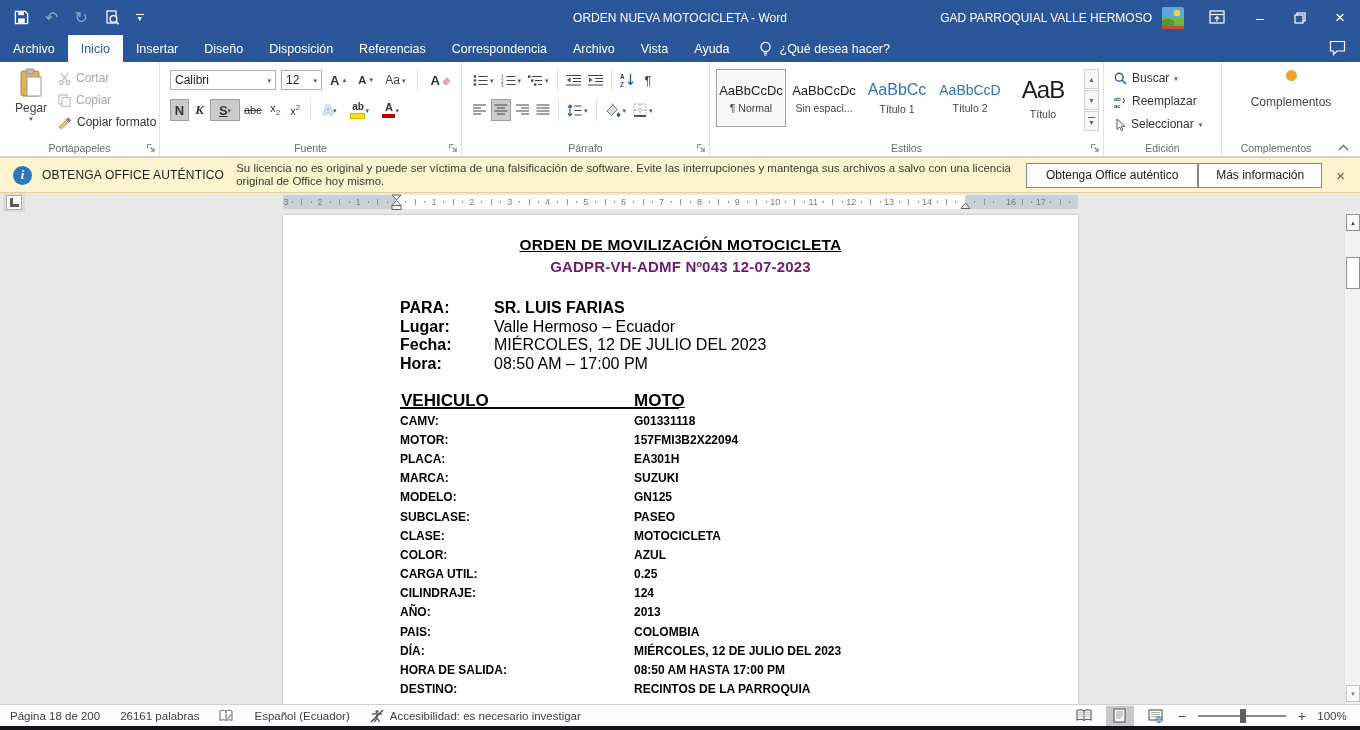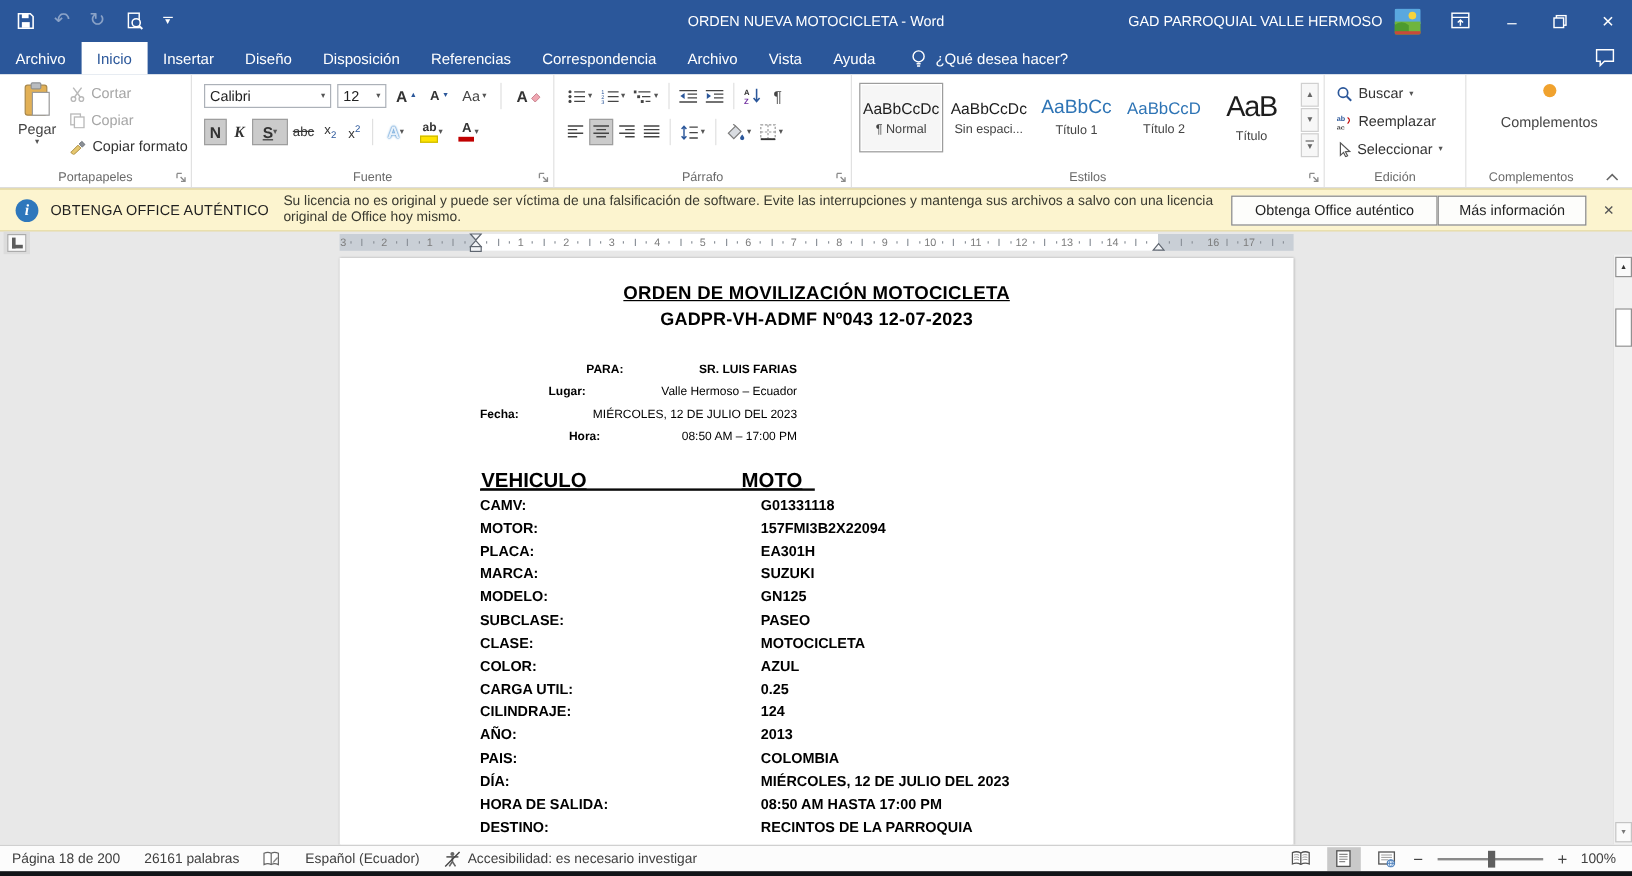--- a/index.html
+++ b/index.html
@@ -105,29 +105,29 @@
   .ruler-white{position:absolute;left:113px;top:0;width:569px;height:14px;background:#ffffff;}
   .rnum{position:absolute;top:2px;font-size:9px;color:#7c7c7c;width:10px;text-align:center;margin-left:-5px;}
   .rbar{position:absolute;top:4px;width:1px;height:6px;background:#8d939b;}
   .rdot{position:absolute;top:6px;width:1px;height:2px;background:#8d939b;}
   .mk{position:absolute;}
 
   
   .docarea{position:absolute;top:212px;left:0;width:1360px;height:492px;background:#e8e8e8;overflow:hidden;}
   .page{position:absolute;left:283px;top:3px;width:795px;height:560px;background:#fff;box-shadow:0 0 2px rgba(0,0,0,.28);box-sizing:border-box;}
   .doc-title1{margin-top:21px;text-align:center;font-size:15.5px;font-weight:bold;text-decoration:underline;color:#000;letter-spacing:.2px;}
-  .doc-title2{margin-top:4px;text-align:center;font-size:15px;font-weight:bold;color:#000000;letter-spacing:.2px;}
+  .doc-title2{margin-top:4px;text-align:center;font-size:15px;font-weight:bold;color:#701a75;letter-spacing:.2px;}
   .infoblock{position:absolute;top:84px;left:117px;}
-  .irow{display:flex;align-items:center;height:18.6px;font-size:10px;color:#000;justify-content:flex-end;}
+  .irow{display:flex;align-items:center;height:18.6px;font-size:16px;color:#000;}
   .irow .lab{width:94px;font-weight:bold;}
   .irow.bv .val{font-weight:bold;}
   .vehblock{position:absolute;top:174px;left:117px;width:560px;}
   .vhead{position:relative;width:279px;height:20px;border-bottom:2px solid #0a0a0a;font-size:17px;font-weight:bold;color:#000;box-sizing:border-box;}
   .vhead .c1{position:absolute;left:1px;top:2px;text-decoration:underline;}
-  .vhead .c2{position:absolute;left:218px;top:2px;text-decoration:underline;}
+  .vhead .c2{position:absolute;left:234px;top:2px;text-decoration:underline;}
   .vrows{margin-top:2px;}
   .vrow{display:flex;align-items:center;height:19.2px;font-size:12px;font-weight:bold;color:#000;}
   .vrow .lab{width:234px;}
 
   
   .vscroll{position:absolute;right:0;top:0;width:16px;height:492px;background:#f1f1f1;border-left:1px solid #e3e3e3;box-sizing:border-box;}
   .vs-up{position:absolute;left:1px;top:2px;width:12px;height:15px;background:#fafafa;border:1px solid #919191;display:flex;align-items:center;justify-content:center;font-size:6px;color:#333;}
   .vs-thumb{position:absolute;left:1px;top:45px;width:12px;height:30px;background:#ffffff;border:1px solid #919191;}
   .vs-dn{position:absolute;left:1px;bottom:2px;width:12px;height:15px;background:#fafafa;border:1px solid #c4c4c4;display:flex;align-items:center;justify-content:center;font-size:6px;color:#777;}
 

